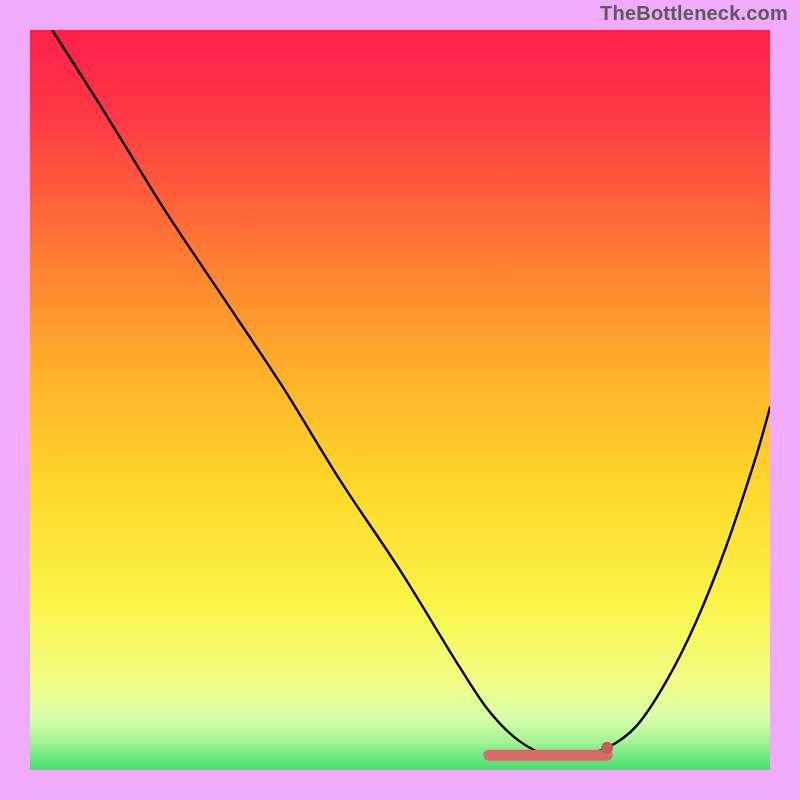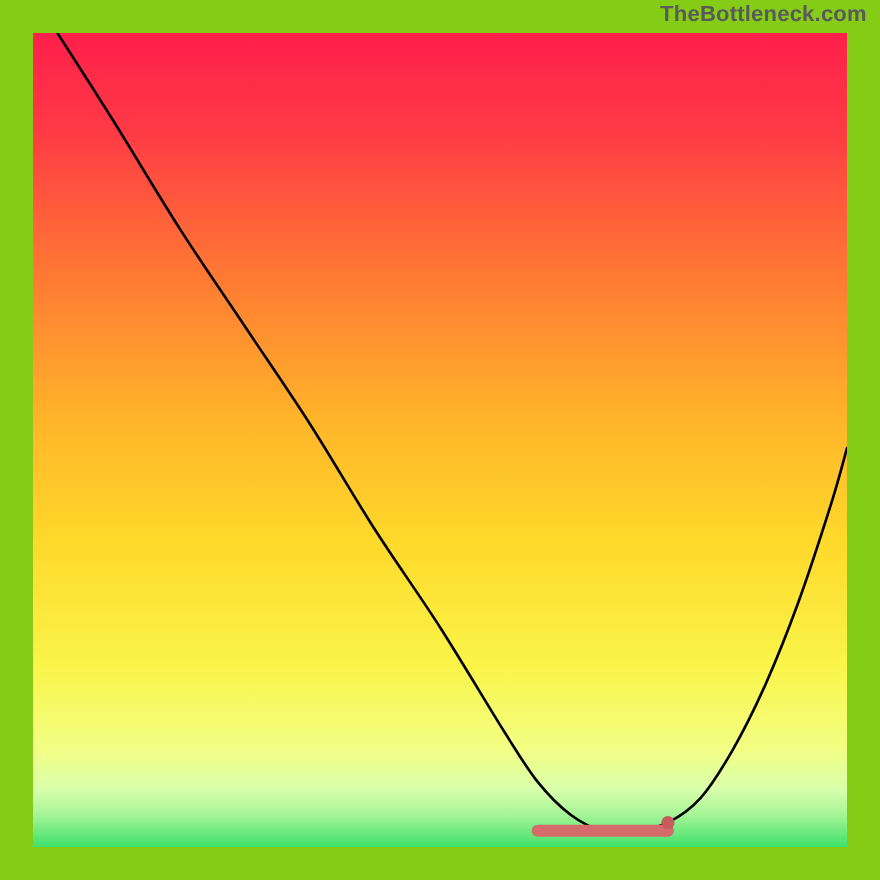--- a/index.html
+++ b/index.html
@@ -6,21 +6,21 @@
     margin: 0;
     padding: 0;
     width: 800px;
     height: 800px;
     overflow: hidden;
     font-family: Arial, Helvetica, sans-serif;
   }
   .frame {
     width: 800px;
     height: 800px;
-    background: #84cc16;
+    background: #f0abfc;
     position: relative;
   }
   .watermark {
     position: absolute;
     top: 2px;
     right: 12px;
     color: #5a5a5a;
     font-size: 20px;
     font-weight: 600;
     letter-spacing: 0.2px;

